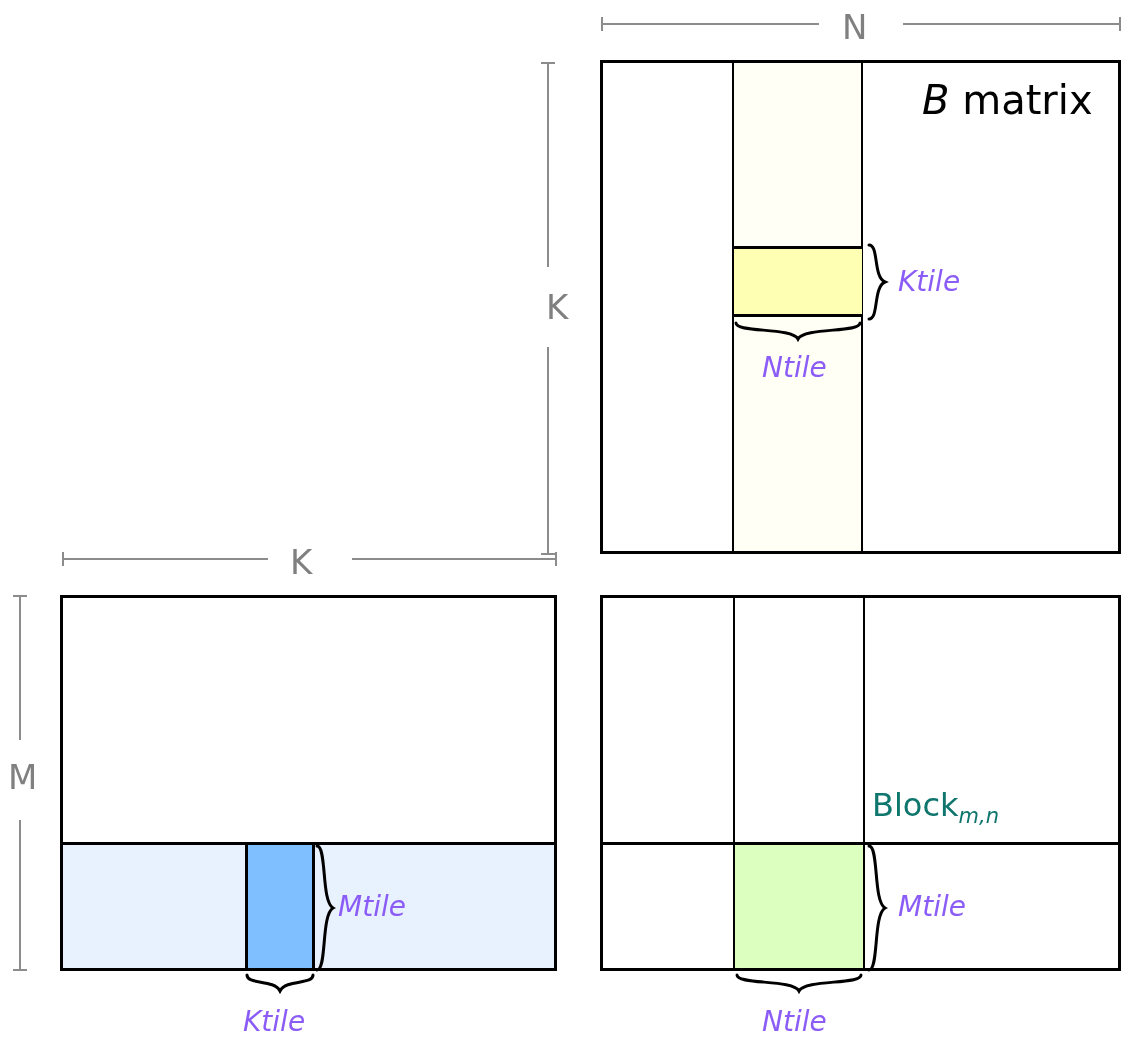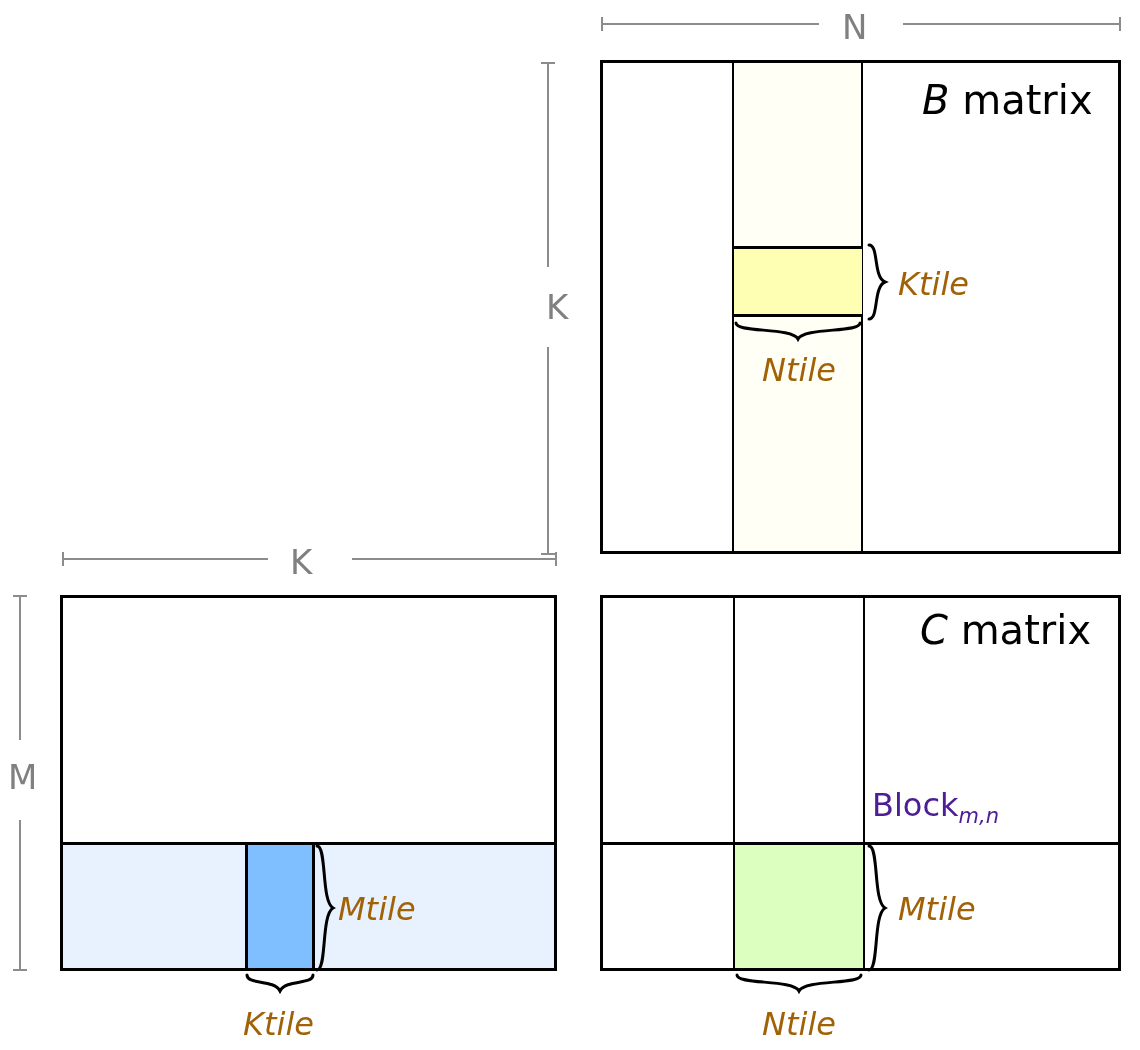--- a/index.html
+++ b/index.html
@@ -60,30 +60,30 @@
     white-space:nowrap;
     line-height:1;
   }
   .matrix-label .sym{font-style:italic;}
   #b-label{left:922px;top:80px;text-align:right;}
   #a-label{left:345px;top:610px;}
   #c-label{left:920px;top:610px;}
 
   #block-label{
     position:absolute;left:872px;top:789px;
-    font-size:32px;color:#4c1d95;white-space:nowrap;line-height:1;text-align:center;
+    font-size:32px;color:#0f766e;white-space:nowrap;line-height:1;text-align:center;
   }
   #block-label sub{font-style:italic;font-size:21px;}
 
   
   .tile-label{
     position:absolute;
-    font-size:32px;
+    font-size:28px;
     font-style:italic;
-    color:#a16207;
+    color:#8b5cf6;
     white-space:nowrap;
     line-height:1;
   }
   #b-ktile-label{left:898px;top:268px;}
   #b-ntile-label{left:762px;top:354px;}
   #a-mtile-label{left:338px;top:893px;}
   #a-ktile-label{left:243px;top:1008px;}
   #c-mtile-label{left:898px;top:893px;}
   #c-ntile-label{left:762px;top:1008px;}
 
@@ -187,23 +187,20 @@
     <path d="M2,3 C2,13 29,7 35,19 C41,7 68,13 68,3" fill="none" stroke="#000000" stroke-width="3" stroke-linecap="round"></path>
   </svg>
   <div class="tile-label" id="a-ktile-label">Ktile</div>
 
   <div class="matrix" id="c-matrix"></div>
   <div class="vline" id="c-vline-1"></div>
   <div class="vline" id="c-vline-2"></div>
   <div class="hline" id="c-hline"></div>
   <div class="fill" id="c-ntile"></div>
 
-  <div class="matrix-label" id="c-label">
-    <span class="sym">C</span><span>&nbsp;</span><span>matrix</span>
-  </div>
 
   <div id="block-label">
     <span>Block</span><sub>m,n</sub>
   </div>
 
   <svg class="brace" id="c-mtile-brace" width="26" height="130" viewBox="0 0 26 130">
     <path d="M3,3 C13,3 7,58 19,65 C7,72 13,127 3,127" fill="none" stroke="#000000" stroke-width="3" stroke-linecap="round"></path>
   </svg>
   <div class="tile-label" id="c-mtile-label">Mtile</div>
 

